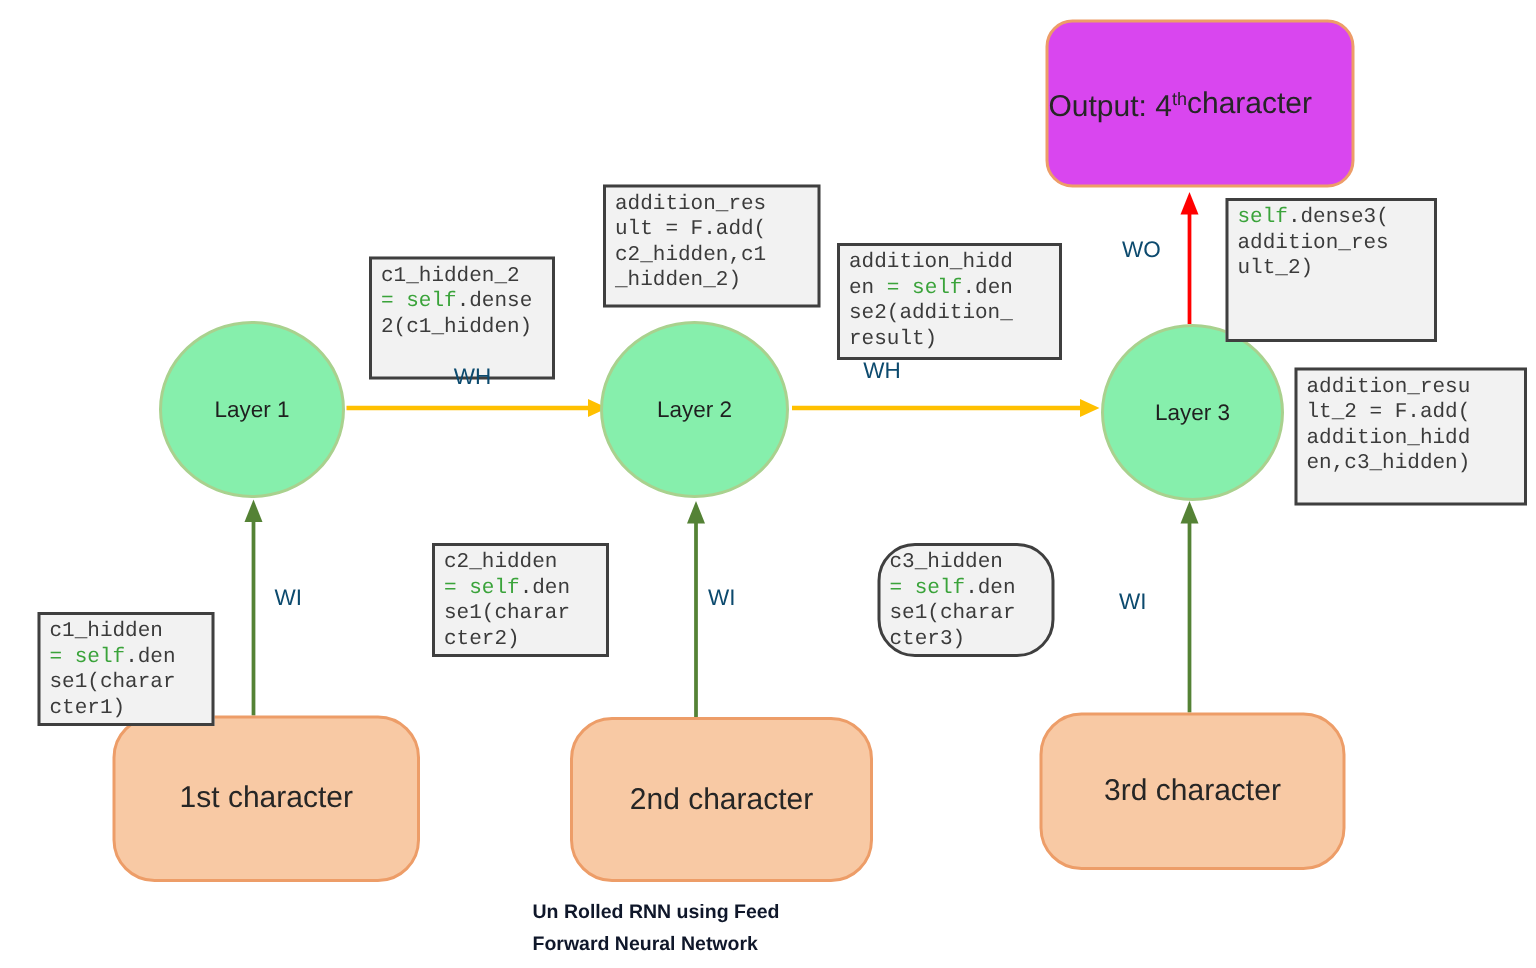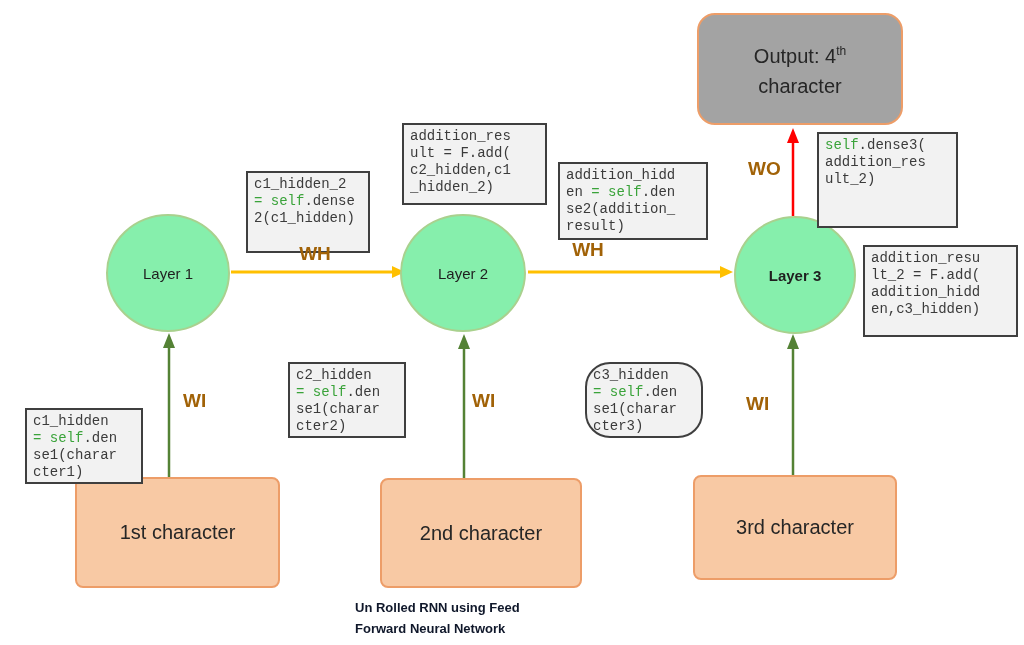--- a/index.html
+++ b/index.html
@@ -4,35 +4,35 @@
 <style>
   html,body{margin:0;padding:0;background:#ffffff;}
   #canvas{position:relative;width:1024px;height:645px;background:#ffffff;overflow:hidden;
           font-family:"Liberation Sans",sans-serif;color:#262626;}
   #arrows{position:absolute;left:0;top:0;width:1024px;height:645px;pointer-events:none;}
 
   .node{position:absolute;border-radius:50%;background:#86efac;border:2px solid #A9D18E;
         display:flex;align-items:center;justify-content:center;font-size:15px;color:#1f1f1f;
         box-sizing:border-box;}
 
-  .iobox{position:absolute;background:#F8C9A4;border:2px solid #ED9D68;border-radius:8px;
+  .iobox{position:absolute;background:#F8C9A4;border:2px solid #ED9D68;border-radius:28px;
          display:flex;align-items:center;justify-content:center;font-size:20px;color:#262626;
          box-sizing:border-box;}
 
-  .outbox{position:absolute;background:#a3a3a3;border:2px solid #ED9D68;border-radius:18px;
+  .outbox{position:absolute;background:#d946ef;border:2px solid #ED9D68;border-radius:18px;
           text-align:center;font-size:20px;color:#262626;box-sizing:border-box;
-          display:flex;flex-direction:column;align-items:center;justify-content:center;line-height:31px;}
+          display:flex;align-items:center;justify-content:flex-start;line-height:31px;}
   .outbox sup{font-size:12px;}
 
   .codebox{position:absolute;background:#F2F2F2;border:2px solid #3F3F3F;
            padding:3px 6px;font-family:"Liberation Mono",monospace;font-size:14px;line-height:17px;
            color:#3B3B3B;white-space:pre;box-sizing:border-box;}
   .codebox .kw{color:#3AA33A;}
 
-  .wlabel{position:absolute;font-size:19px;font-weight:700;color:#a16207;}
+  .wlabel{position:absolute;font-size:15px;font-weight:400;color:#0c4a6e;}
 
   .caption{position:absolute;left:355px;top:597px;width:290px;text-align:left;
            font-size:13px;font-weight:600;color:#0f172a;line-height:21px;}
 </style>
 </head>
 <body>
 
 <div id="canvas">
 
   <svg id="arrows" viewBox="0 0 1024 645">
@@ -60,21 +60,21 @@
     <div><span>Output: 4</span><sup>th</sup></div>
     <div>character</div>
   </div>
 
   <div class="node" style="left:106px;top:214px;width:124px;height:118px;">
     <span>Layer 1</span>
   </div>
   <div class="node" style="left:400px;top:214px;width:126px;height:118px;">
     <span>Layer 2</span>
   </div>
-  <div class="node" style="left:734px;top:216px;width:122px;height:118px;font-weight:bold;">
+  <div class="node" style="left:734px;top:216px;width:122px;height:118px;">
     <span>Layer 3</span>
   </div>
 
   <div class="iobox" style="left:75px;top:477px;width:205px;height:111px;">
     <span>1st character</span>
   </div>
   <div class="iobox" style="left:380px;top:478px;width:202px;height:110px;">
     <span>2nd character</span>
   </div>
   <div class="iobox" style="left:693px;top:475px;width:204px;height:105px;">

